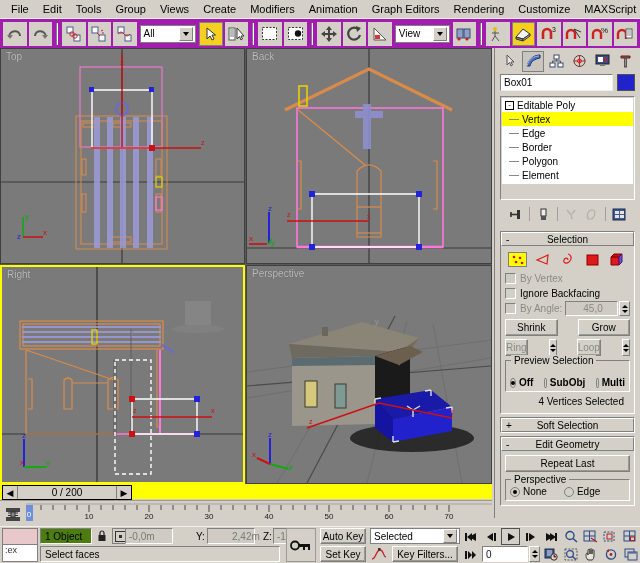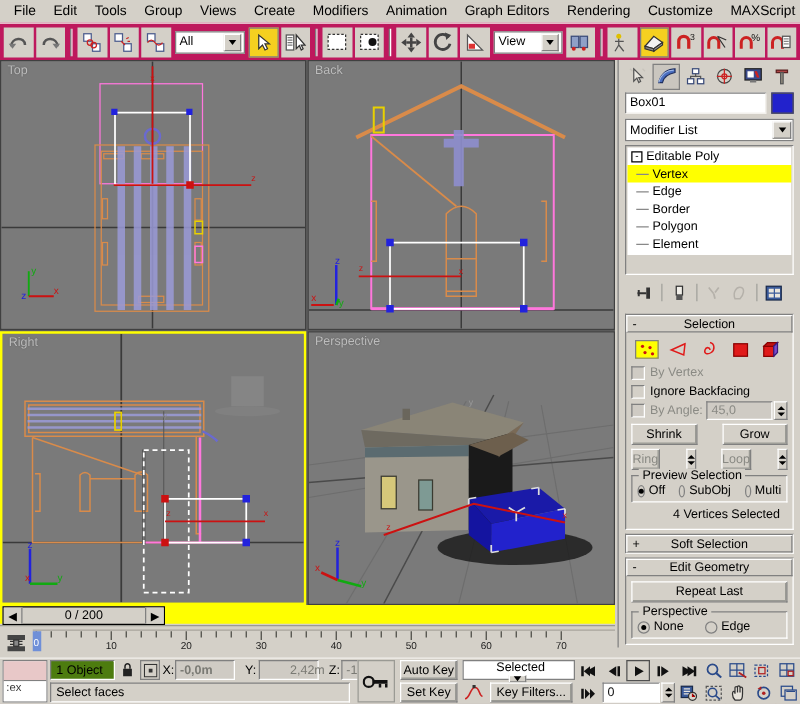--- a/index.html
+++ b/index.html
@@ -20,21 +20,21 @@
     position: absolute; left: 0; top: 0; width: 640px; height: 18px;
     background: #d4d0c8; display: flex; align-items: center; padding-left: 4px;
   }
   .menu-item {
     padding: 2px 7px; font-size: 11px; line-height: 12px; white-space: nowrap;
   }
 
   
   .maintoolbar {
     position: absolute; left: 0; top: 18px; width: 640px; height: 30px;
-    background: #be185d; border-top: 1px solid #f2f0ec;
+    background: #a21caf; border-top: 1px solid #f2f0ec;
     display: flex; align-items: center; padding: 0 2px;
   }
   .tb-btn {
     width: 24px; height: 24px; margin: 0 1px;
     display: flex; align-items: center; justify-content: center;
     background: #d4d0c8; border: 1px solid transparent; position: relative;
   }
   .tb-btn.active { background: #f5d020; border: 1px solid #808080; }
   .tb-sep { width: 2px; height: 22px; margin: 0 3px;
     border-left: 1px solid #808080; border-right: 1px solid #ffffff; }
@@ -133,21 +133,21 @@
   .chk-row { display: flex; align-items: center; height: 15px; font-size: 10px; }
   .chk {
     width: 11px; height: 11px; background: #d4d0c8; margin-right: 4px;
     border: 1px solid #808080; border-right-color: #fff; border-bottom-color: #fff;
   }
   .chk.dis { background: #cfcbc4; }
   .lbl-dis { color: #8a8a84; }
   .spinbox {
     flex: 1; height: 15px; background: #cfcbc4; border: 1px solid #808080;
     border-right-color: #fff; border-bottom-color: #fff;
-    font-size: 10px; padding-left: 3px; color: #8a8a84; display:flex; align-items:center;
+    font-size: 10px; padding-left: 17px; color: #8a8a84; display:flex; align-items:center;
   }
   .spin {
     width: 11px; height: 15px; background: #d4d0c8; margin-left: 1px;
     border: 1px solid #fff; border-right-color: #808080; border-bottom-color: #808080;
     display: flex; flex-direction: column; align-items: center; justify-content: center; gap: 2px;
   }
   .spin i { width:0;height:0;border-left:3px solid transparent;border-right:3px solid transparent; display:block; }
   .spin i.u { border-bottom: 3px solid #000; }
   .spin i.d { border-top: 3px solid #000; }
 
@@ -637,26 +637,20 @@
             <rect x="6.5" y="4" width="2" height="9" fill="#9a9384" stroke="#555"></rect>
           </svg>
       </div>
     </div>
 
     <div class="cp-row">
       <div class="namefield">Box01</div>
       <div class="colorswatch" style="background:#2222cc"></div>
     </div>
 
-    <div class="modlist">
-      <span>Modifier List</span>
-      <span class="arrow">
-          <i class="caret-d"></i>
-        </span>
-    </div>
 
     <div class="stack">
       <div class="stack-inner">
         <div class="stack-row">
           <span class="stack-box">-</span>
           <span>Editable Poly</span>
         </div>
         <div class="stack-row sel">
           <span class="stack-indent"></span>
           <span>Vertex</span>
@@ -789,21 +783,21 @@
             </span>
           <div class="gbtn dis">Loop</div>
           <span class="spin" style="height:17px;">
               <i class="u"></i>
               <i class="d"></i>
             </span>
         </div>
 
         <div class="group">
           <span class="group-title">Preview Selection</span>
-          <div class="radio-row" style="margin-top:2px;">
+          <div class="radio-row" style="margin-top:12px;font-weight:bold;">
             <span class="radio">
                 <span class="dot"></span>
               </span>
             <span>Off</span>
             <span class="radio" style="margin-left:8px;"></span>
             <span>SubObj</span>
             <span class="radio" style="margin-left:8px;"></span>
             <span>Multi</span>
           </div>
         </div>
@@ -938,21 +932,21 @@
     </div>
 
     <div style="position:absolute;left:112px;top:1px;width:16px;height:16px;border:1px solid #808080;display:flex;align-items:center;justify-content:center;">
       <svg width="11" height="11" viewBox="0 0 11 11">
           <rect x="0.5" y="0.5" width="10" height="10" fill="none" stroke="#333"></rect>
           <rect x="4" y="4" width="3" height="3" fill="#333"></rect>
         </svg>
     </div>
 
     <span style="position:absolute;left:130px;top:4px;font-size:10px;">X:</span>
-    <div class="xyzfield" style="position:absolute;left:140px;top:1px;width:48px;font-weight:bold;">-0,0m</div>
+    <div class="xyzfield" style="position:absolute;left:125px;top:1px;width:48px;">-0,0m</div>
 
     <span style="position:absolute;left:196px;top:4px;font-size:10px;">Y:</span>
     <div class="xyzfield" style="position:absolute;left:207px;top:1px;width:48px;padding-left:24px;">2,42m</div>
 
     <span style="position:absolute;left:263px;top:4px;font-size:10px;">Z:</span>
     <div class="xyzfield" style="position:absolute;left:273px;top:1px;width:43px;">-1,673</div>
 
     <div style="position:absolute;left:286px;top:1px;width:30px;height:34px;border:1px solid #9a9a94;background:#d4d0c8;display:flex;align-items:center;justify-content:center;">
       <svg width="22" height="13" viewBox="0 0 22 13">
           <circle cx="5" cy="6.5" r="4" fill="none" stroke="#111" stroke-width="1.8"></circle>
@@ -960,21 +954,21 @@
           <rect x="13" y="8" width="2" height="3" fill="#111"></rect>
           <rect x="18" y="8" width="2" height="3" fill="#111"></rect>
         </svg>
     </div>
 
     <div class="prompt">Select faces</div>
 
     <div class="akbtn" style="position:absolute;left:320px;top:1px;width:46px;height:16px;">Auto Key</div>
     <div class="akbtn" style="position:absolute;left:320px;top:19px;width:46px;height:16px;">Set Key</div>
 
-    <div class="tb-combo" style="position:absolute;left:368px;top:1px;width:90px;height:16px;flex-direction:column;">
+    <div class="tb-combo" style="position:absolute;left:368px;top:1px;width:90px;height:16px;">
       <span class="cv">Selected</span>
       <span class="arrow">
           <i class="caret-d"></i>
         </span>
     </div>
 
     <div style="position:absolute;left:369px;top:19px;width:20px;height:16px;display:flex;align-items:center;justify-content:center;">
       <svg width="16" height="13" viewBox="0 0 16 13">
           <path d="M1 11 C5 11,5 2,9 2 C13 2,12 9,15 9" fill="none" stroke="#cc2222" stroke-width="1.3"></path>
           <rect x="7" y="0" width="2.5" height="2.5" fill="#333"></rect>

